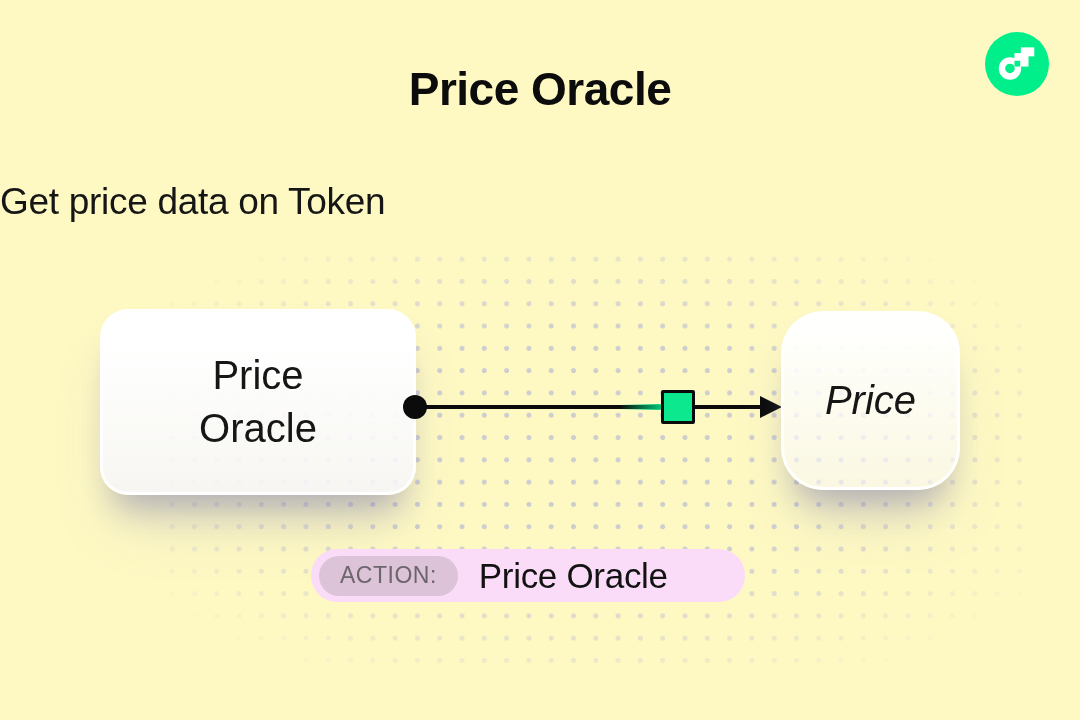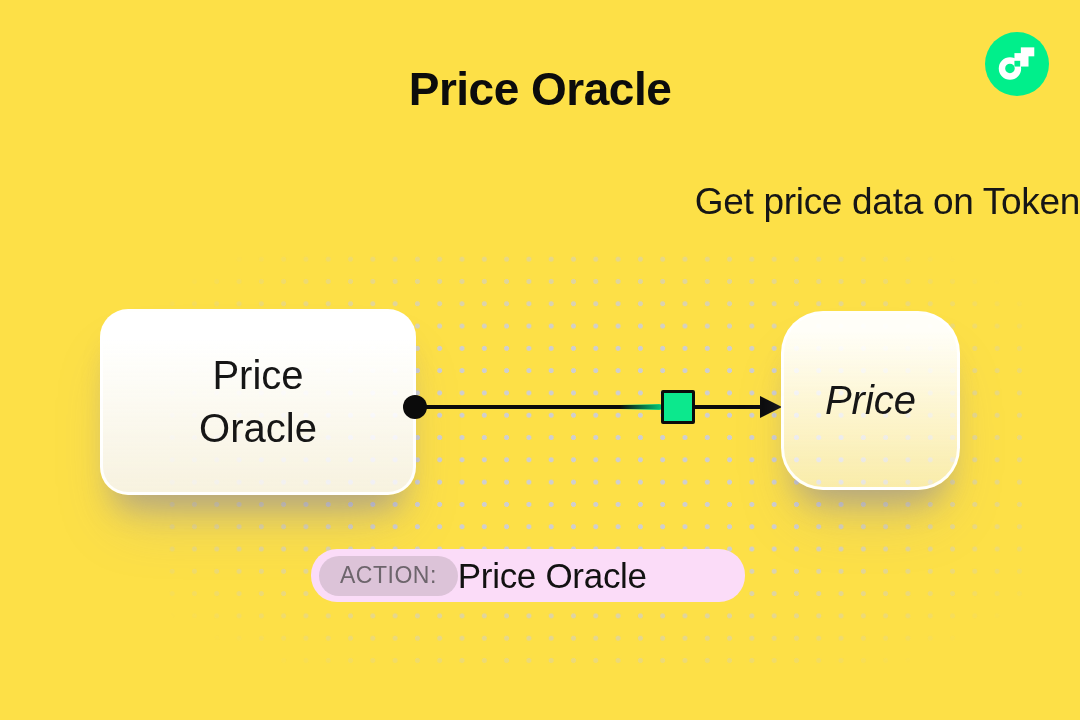--- a/index.html
+++ b/index.html
@@ -1,32 +1,32 @@
 <!DOCTYPE html>
 <html><head>
 <meta charset="utf-8">
 <style>
   * { margin:0; padding:0; box-sizing:border-box; }
   html,body { width:1080px; height:720px; }
   body { font-family:"Liberation Sans","DejaVu Sans",sans-serif; background:#e9e8e8; }
 
   .stage{
     position:relative; width:1080px; height:720px;
-    background:#fde047; overflow:hidden;
+    background:#fef9c3; overflow:hidden;
   }
 
   
   .page-title{
     position:absolute; top:62px; left:0; width:1080px;
     text-align:center; font-size:46px; font-weight:bold;
     letter-spacing:-0.5px; color:#0c0c0c;
   }
   .page-subtitle{
     position:absolute; top:181px; left:0; width:1080px;
-    text-align:right; font-size:37px; font-weight:400; color:#161616;
+    text-align:left; font-size:37px; font-weight:400; color:#161616;
     letter-spacing:-0.3px;
   }
 
   
   .logo{ position:absolute; top:32px; left:985px; width:64px; height:64px; }
   .logo svg{ display:block; width:100%; height:100%; }
 
   
   .dot-grid{
     position:absolute; left:155px; top:240px; width:870px; height:440px;
@@ -79,21 +79,21 @@
   .edge-arrowhead{
     position:absolute; left:760px; top:396px; width:0; height:0;
     border-top:11px solid transparent; border-bottom:11px solid transparent;
     border-left:22px solid #0b0b0b;
   }
 
   
   .badge{
     position:absolute; left:311px; top:549px; height:53px; width:434px;
     background:#fbdcf8; border-radius:26px;
-    display:flex; align-items:center; padding:0 24px 0 8px;
+    display:flex; align-items:center; gap:21px; padding:0 24px 0 8px;
   }
   .badge-tag{
     height:40px; border-radius:20px; background:#dcc3d8;
     display:flex; align-items:center; padding:0 21px;
     font-size:23px; font-weight:500; color:#6d656c; letter-spacing:0.5px;
   }
   .badge-value{
     font-size:35px; color:#121212; letter-spacing:-0.3px; white-space:nowrap;
   }
 </style>

